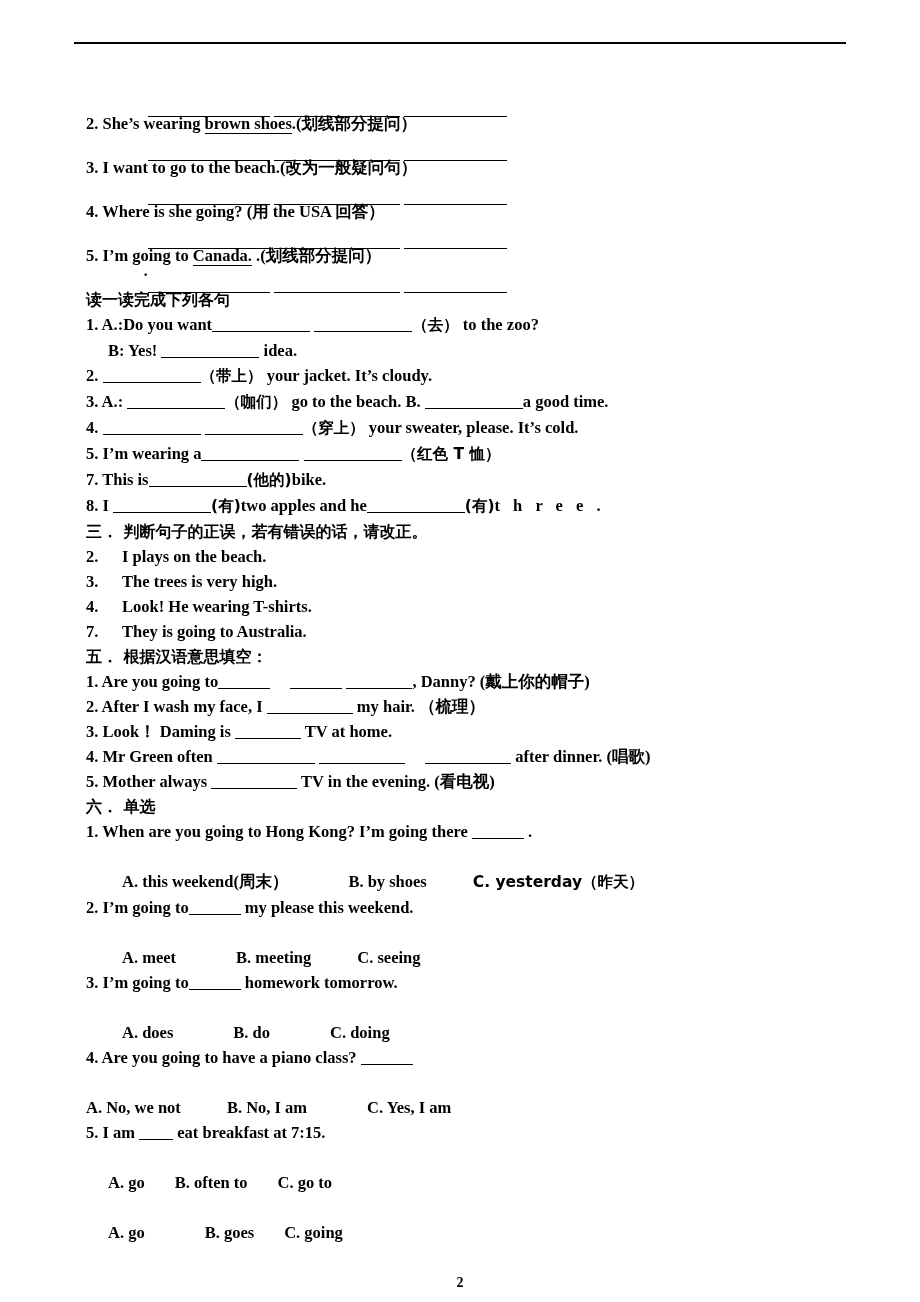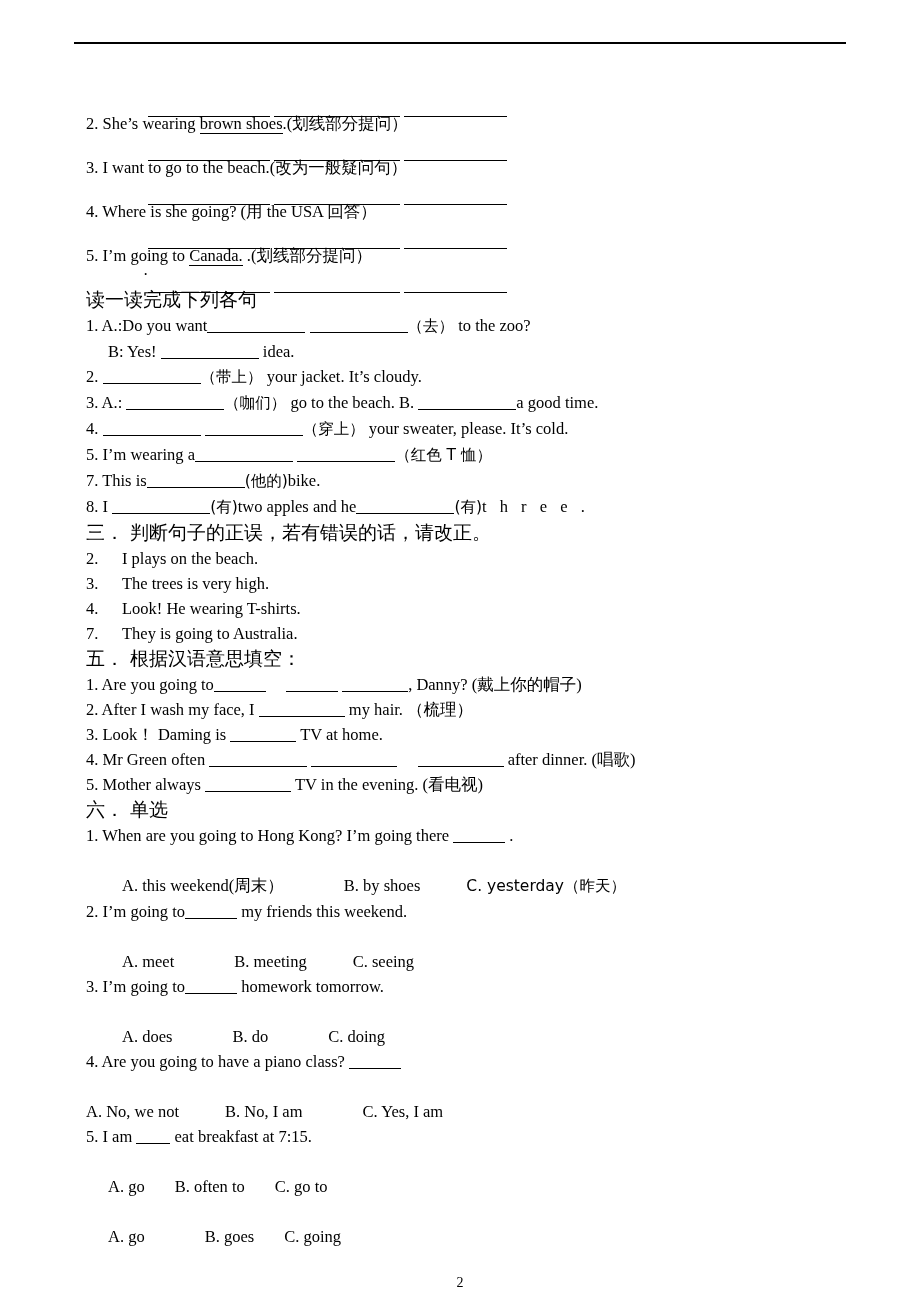--- a/index.html
+++ b/index.html
@@ -15,20 +15,21 @@
     font-family: "Liberation Serif", "DejaVu Serif", serif;
     color: #000000;
     overflow: hidden;
   }
 
   .page {
     position: relative;
     width: 920px;
     height: 1302px;
     box-sizing: border-box;
+    font-weight: bold;
   }
 
   
   .header-rule {
     position: absolute;
     left: 74px;
     top: 42px;
     width: 772px;
     height: 0;
     border-top: 2px solid #000;
@@ -98,21 +99,21 @@
     border-bottom: 1px solid #000;
     padding-bottom: 0px;
   }
 
   .cn { font-family: "DejaVu Sans", "Liberation Sans", sans-serif; font-size: 15.5px; }
 
   .sec-head {
     white-space: nowrap;
     font-size: 16.5px;
   }
-  .sec-head .cn { font-size: 19px; }
+  .sec-head .cn { font-size: 16px; }
 
   .spaced { letter-spacing: 4.5px; }
 
   .num-item { white-space: nowrap; }
   .num-item .idx { display: inline-block; width: 36px; }
 
   .choices .ch { display: inline-block; margin-top: 25px; }
 
   .gap-a { display: inline-block; width: 16px; }
   .gap-b { display: inline-block; width: 30px; }
@@ -211,21 +212,21 @@
 
       <div class="line"><span>5. Mother always</span> <span class="blank b-lg"></span> <span>TV in the evening. (看电视)</span></div>
     </div>
 
     <div>
       <div class="line sec-head"><span class="cn">六． 单选</span></div>
 
       <div class="line"><span>1. When are you going to Hong Kong? I’m going there </span><span class="blank b-sm"></span><span> .</span></div>
       <div class="line choices"><span class="indent-1"></span><span class="ch">A. this weekend(周末）</span><span class="gap-d"></span><span class="ch">B. by shoes</span><span class="gap-c"></span><span class="ch cn">C. yesterday（昨天）</span></div>
 
-      <div class="line"><span>2. I’m going to</span><span class="blank b-sm"></span><span> my friends this weekend.</span></div>
+      <div class="line"><span>2. I’m going to</span><span class="blank b-sm"></span><span> my please this weekend.</span></div>
       <div class="line choices"><span class="indent-1"></span><span class="ch">A. meet</span><span class="gap-d"></span><span class="ch">B. meeting</span><span class="gap-c"></span><span class="ch">C. seeing</span></div>
 
       <div class="line"><span>3. I’m going to</span><span class="blank b-sm"></span><span> homework tomorrow.</span></div>
       <div class="line choices"><span class="indent-1"></span><span class="ch">A. does</span><span class="gap-d"></span><span class="ch">B. do</span><span class="gap-d"></span><span class="ch">C. doing</span></div>
 
       <div class="line"><span>4. Are you going to have a piano class? </span><span class="blank b-sm"></span></div>
       <div class="line choices"><span class="ch">A. No, we not</span><span class="gap-c"></span><span class="ch">B. No, I am</span><span class="gap-d"></span><span class="ch">C. Yes, I am</span></div>
 
       <div class="line"><span>5. I am </span><span class="blank b-xs"></span><span> eat breakfast at 7:15.</span></div>
       <div class="line choices"><span class="indent-2"></span><span class="ch">A. go</span><span class="gap-b"></span><span class="ch">B. often to</span><span class="gap-b"></span><span class="ch">C. go to</span></div>

